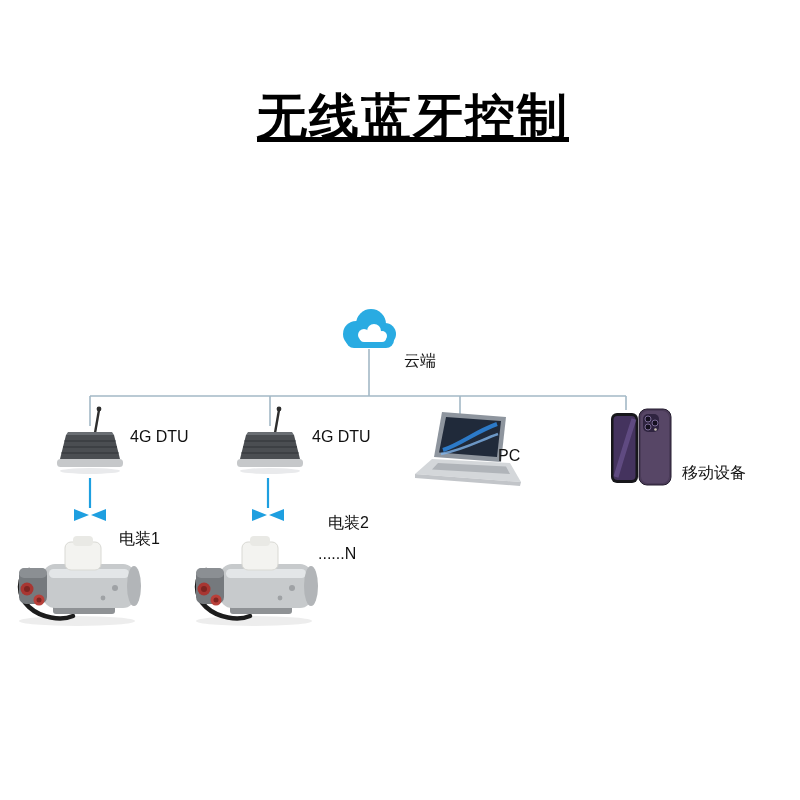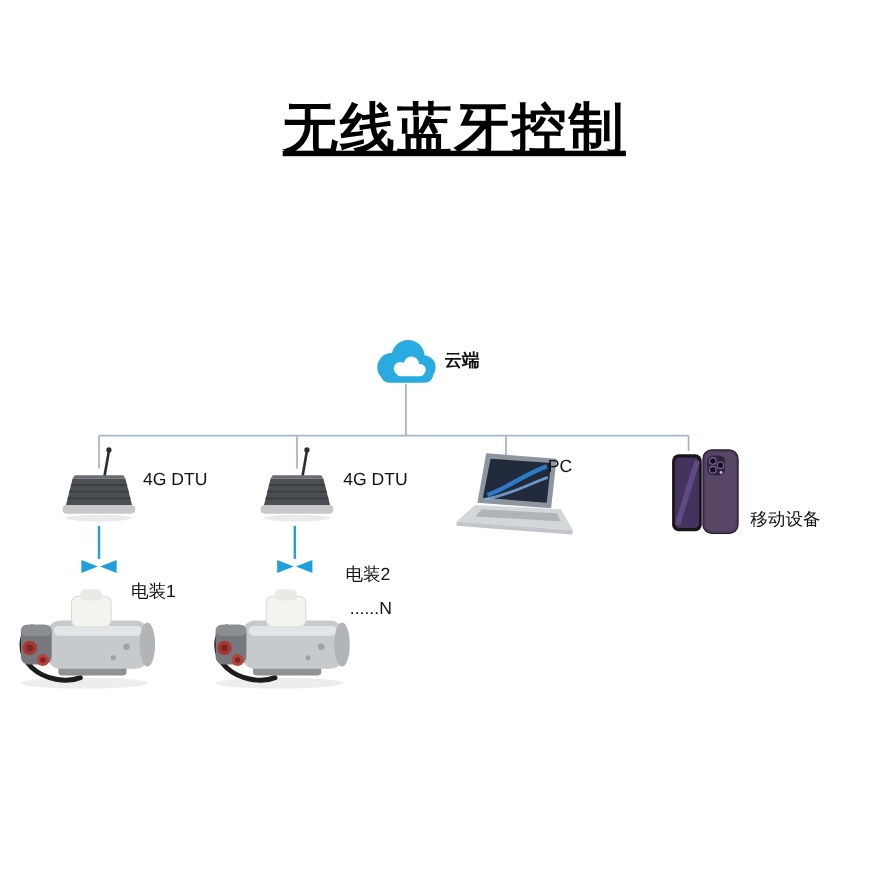--- a/index.html
+++ b/index.html
@@ -9,21 +9,21 @@
   }
   .title{
     position:absolute;left:13px;top:84px;width:800px;margin:0;
     text-align:center;font-size:50px;font-weight:800;letter-spacing:2px;color:#000;text-decoration:underline;
   }
   .wires{position:absolute;left:0;top:0;width:800px;height:800px;pointer-events:none;}
   .node{position:absolute;}
   .lbl{
     position:absolute;font-size:16px;font-weight:400;color:#111;white-space:nowrap;line-height:1.1;
   }
-  .lbl.light{font-weight:700;}
+  .lbl.light{font-weight:400;margin-top:32px;}
   svg{display:block;}
 </style>
 </head>
 <body>
 
 <div class="stage">
 
   <h1 class="title">无线蓝牙控制</h1>
 
   <svg class="wires" viewBox="0 0 800 800">
@@ -133,35 +133,35 @@
       <rect x="4" y="40" width="28" height="36" rx="7" fill="#75797d"></rect>
       <rect x="4" y="40" width="28" height="10" rx="5" fill="#8b8f93"></rect>
       <circle cx="12" cy="61" r="6.5" fill="#a83632"></circle>
         <circle cx="12" cy="61" r="3" fill="#7c2522"></circle>
       <circle cx="24" cy="72" r="5.5" fill="#b8403a"></circle>
         <circle cx="24" cy="72" r="2.5" fill="#7c2522"></circle>
       <circle cx="100" cy="60" r="3" fill="#9fa2a5"></circle>
       <circle cx="88" cy="70" r="2.4" fill="#9fa2a5"></circle>
     </svg>
   </div>
-  <span class="lbl" style="left:314px;top:514px;">电装2</span>
+  <span class="lbl" style="left:328px;top:514px;">电装2</span>
   <span class="lbl" style="left:318px;top:545px;">......N</span>
 
   <div class="node" style="left:413px;top:410px;">
     <svg width="110" height="82" viewBox="0 0 110 82">
       <path d="M29 2 L93 7 L88 52 L21 47 Z" fill="#8e959e"></path>
       <path d="M33 7 L88 11 L84 47 L26 42.5 Z" fill="#202a3a"></path>
       <path d="M30 40 C48 34 62 22 84 14" stroke="#2d83d8" stroke-width="4" fill="none" opacity="0.9"></path>
       <path d="M28 44 C50 40 68 30 85 24" stroke="#7fb3e8" stroke-width="2.5" fill="none" opacity="0.8"></path>
       <path d="M19 49 L97 53 L108 72 L2 64 Z" fill="#d4d7da"></path>
       <path d="M25 53 L93 56.5 L97 64 L19 59.5 Z" fill="#b0b4b9"></path>
       <path d="M2 64 L108 72 L107 76 L2 68 Z" fill="#c2c5c9"></path>
     </svg>
   </div>
-  <span class="lbl" style="left:498px;top:416px;">PC</span>
+  <span class="lbl" style="left:498px;top:447px;">PC</span>
 
   <div class="node" style="left:610px;top:407px;">
     <svg width="64" height="80" viewBox="0 0 64 80">
       <rect x="1" y="6" width="27" height="70" rx="6" fill="#17171b"></rect>
       <rect x="3.5" y="9" width="22" height="64" rx="4" fill="#44335e"></rect>
       <path d="M6 70 C12 50 18 30 24 12" stroke="#6b5490" stroke-width="5" fill="none" opacity="0.7"></path>
       <rect x="29" y="2" width="32" height="76" rx="8" fill="#4a3b58" stroke="#241c2e"></rect>
       <rect x="31" y="4" width="28" height="72" rx="6.5" fill="#574666"></rect>
       <rect x="33" y="7" width="16" height="18" rx="5" fill="#2f2440"></rect>
       <circle cx="38" cy="12" r="3" fill="#151020" stroke="#7a6a95" stroke-width="1"></circle>

